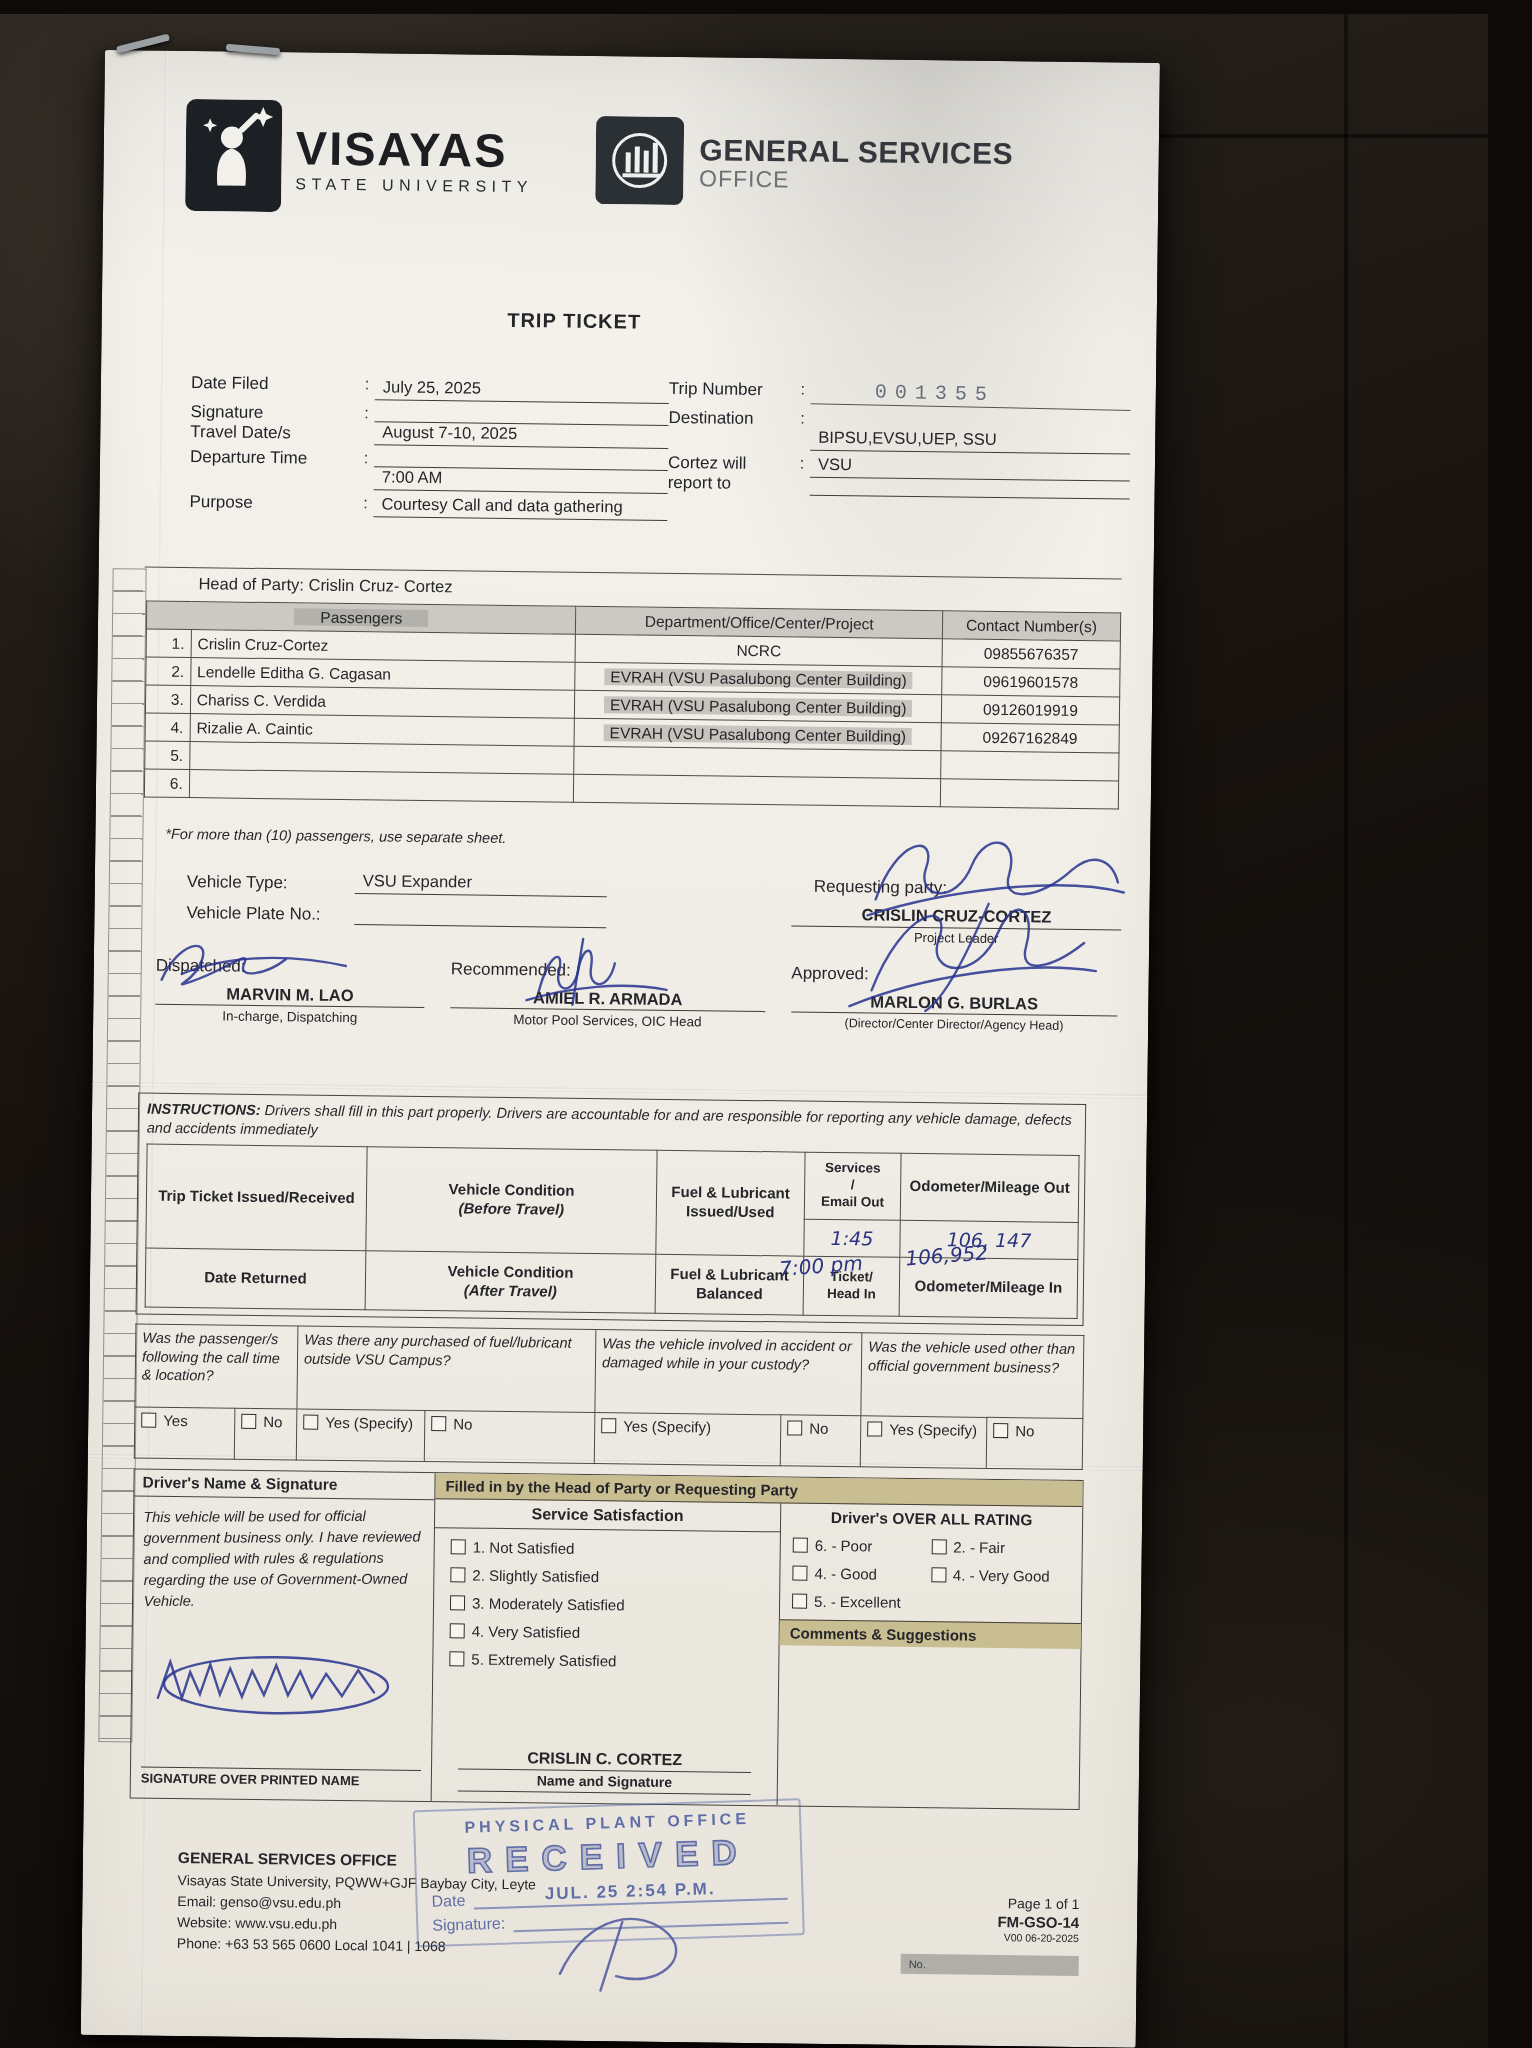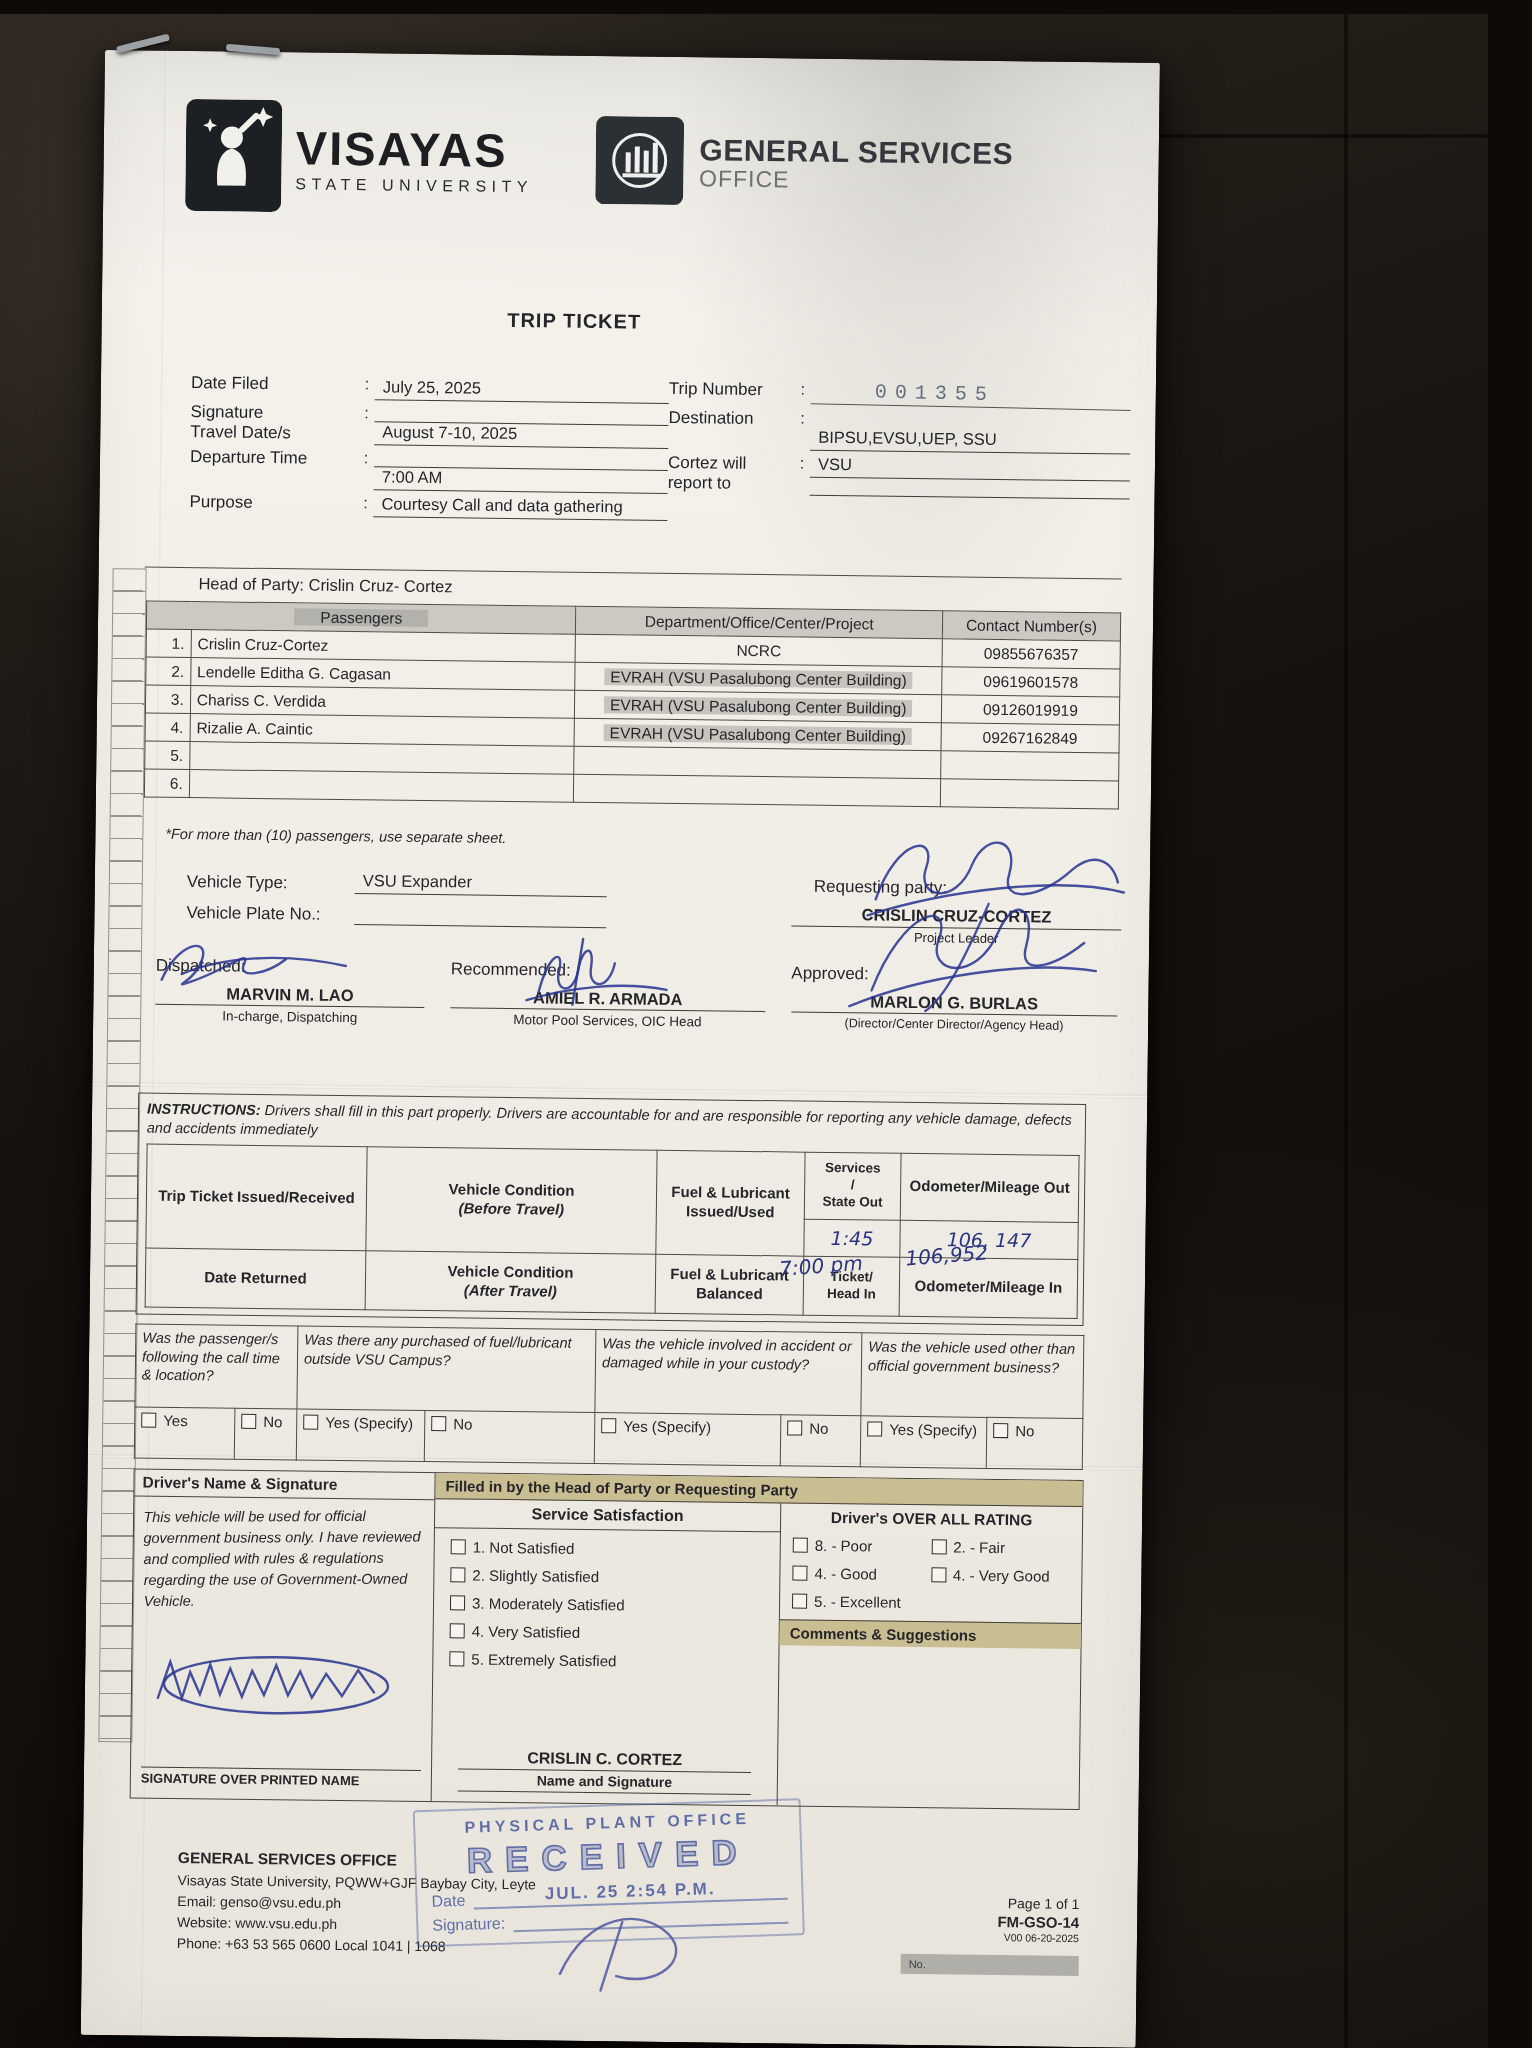--- a/index.html
+++ b/index.html
@@ -406,21 +406,21 @@
               <div>Vehicle Condition</div>
               <div class="i">(Before Travel)</div>
             </td>
             <td rowspan="2" class="ic">
               <div>Fuel &amp; Lubricant</div>
               <div>Issued/Used</div>
             </td>
             <td class="ic" style="font-size:13.5px">
               <div>Services</div>
               <div>/</div>
-              <div>State Out</div>
+              <div>Email Out</div>
             </td>
             <td class="ic">Odometer/Mileage Out</td>
           </tr>
           <tr class="rhw">
             <td><span class="hw">1:45</span></td>
             <td><span class="hw">106, 147</span></td>
           </tr>
           <tr class="r3">
             <td class="ic">Date Returned</td>
             <td class="ic">
@@ -498,21 +498,21 @@
               <div class="opt"><span class="cb"></span><span>5. Extremely Satisfied</span></div>
             </div>
             <div class="nameblock">
               <div class="nb-name">CRISLIN C. CORTEZ</div>
               <div class="nb-cap">Name and Signature</div>
             </div>
           </div>
           <div class="t3">
             <div class="t3h">Driver's OVER ALL RATING</div>
             <div class="rgrid">
-              <div class="opt"><span class="cb"></span><span>8. - Poor</span></div>
+              <div class="opt"><span class="cb"></span><span>6. - Poor</span></div>
               <div class="opt"><span class="cb"></span><span>2. - Fair</span></div>
               <div class="opt"><span class="cb"></span><span>4. - Good</span></div>
               <div class="opt"><span class="cb"></span><span>4. - Very Good</span></div>
               <div class="opt"><span class="cb"></span><span>5. - Excellent</span></div>
             </div>
             <div class="tanbar">Comments &amp; Suggestions</div>
           </div>
         </div>
       </div>
     </div>

